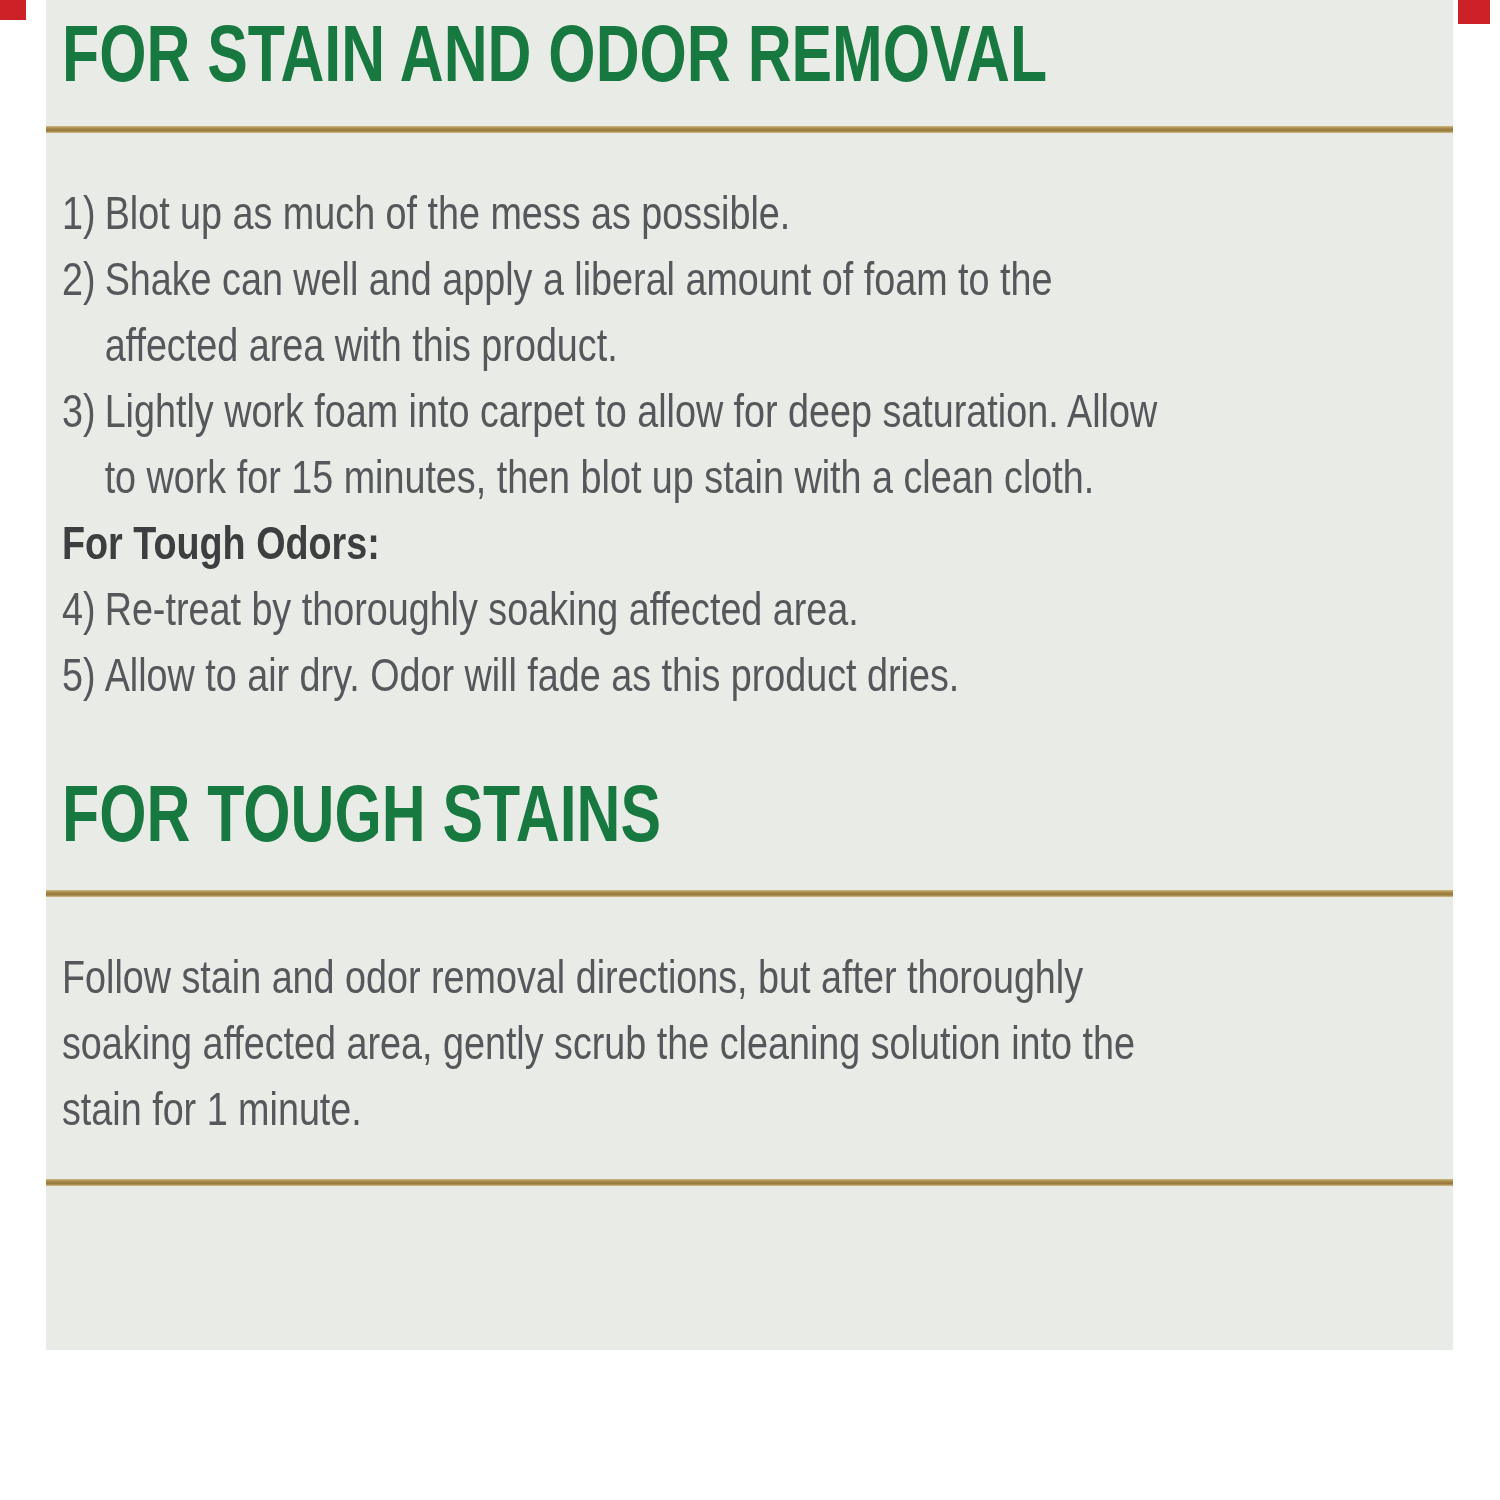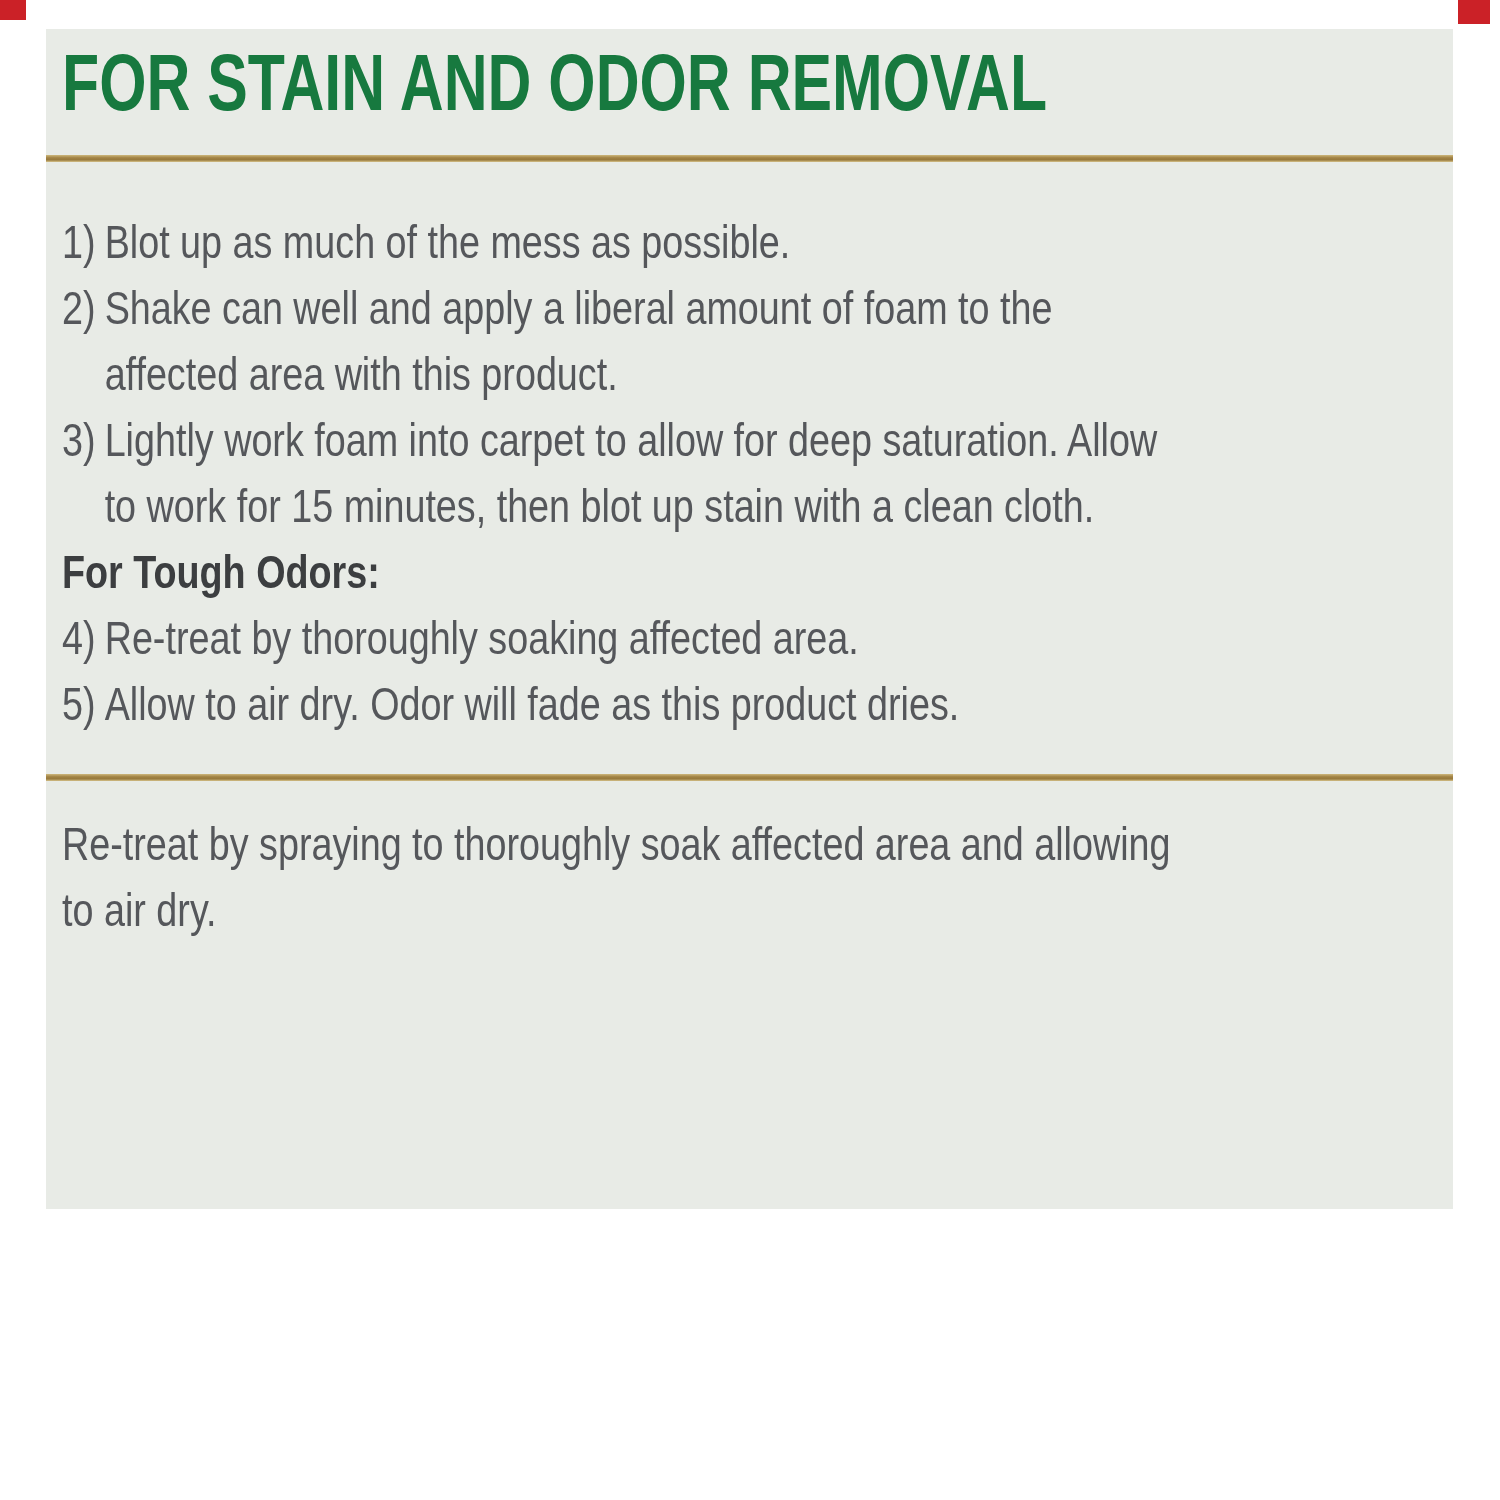--- a/index.html
+++ b/index.html
@@ -16,24 +16,23 @@
     width:1500px;height:1500px;
     background:var(--page-bg,#fff);
     font-family:"Liberation Sans","DejaVu Sans",sans-serif;
     position:relative;overflow:hidden;
   }
   .page{position:absolute;inset:0;}
   .red-mark{position:absolute;background:var(--corner-red,#cb2127);}
   .red-mark.tl{left:0;top:0;width:26px;height:20px;}
   .red-mark.tr{left:1458px;top:0;width:32px;height:24px;}
   .panel{
-    position:absolute;left:46px;top:0;width:1407px;height:1180px;
+    position:absolute;left:46px;top:0;width:1407px;height:1350px;
     background:var(--panel-bg,#e8ebe6);
     overflow:hidden;
-    margin-top:29px;
   }
   .text-col{padding-left:16px;}
   .heading{
     font-weight:700;
     font-size:80px;line-height:80px;
     color:var(--heading-green,#17793f);
     white-space:nowrap;
     transform:scaleX(0.76);transform-origin:0 0;
     width:1800px;
   }
@@ -109,23 +108,30 @@
           <span class="num">4)</span>
           <span class="txt">Re-treat by thoroughly soaking affected area.</span>
         </div>
         <div class="step">
           <span class="num">5)</span>
           <span class="txt">Allow to air dry. Odor will fade as this product dries.</span>
         </div>
       </div>
     </section>
 
+    <section class="sec2">
+      <div class="text-col">
+        <div class="heading">FOR TOUGH STAINS</div>
+      </div>
+      <div class="rule"></div>
+      <div class="text-col">
+        <div class="para">Follow stain and odor removal directions, but after thoroughly
+soaking affected area, gently scrub the cleaning solution into the
+stain for 1 minute.</div>
+      </div>
+    </section>
 
     <section class="sec3">
       <div class="rule"></div>
-      <div class="text-col">
-        <div class="para">Re-treat by spraying to thoroughly soak affected area and allowing
-to air dry.</div>
-      </div>
     </section>
 
   </div>
 </div>
 
 </body></html>

